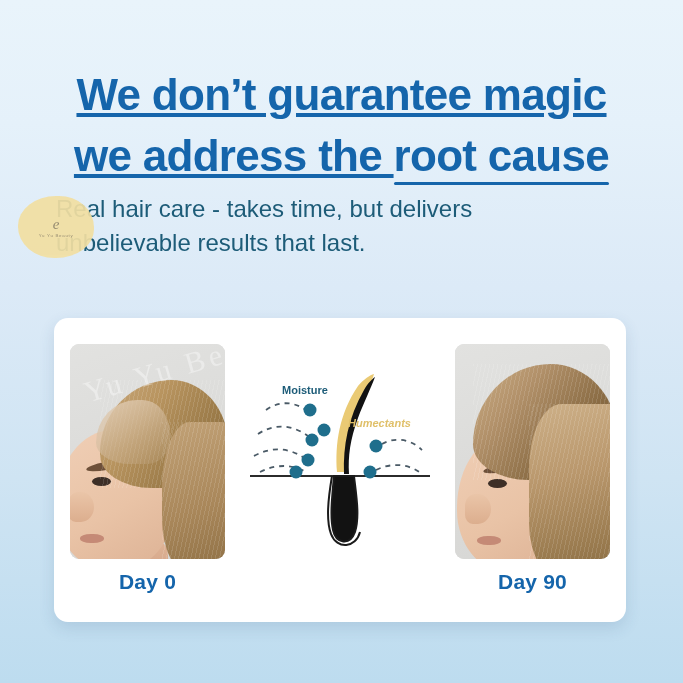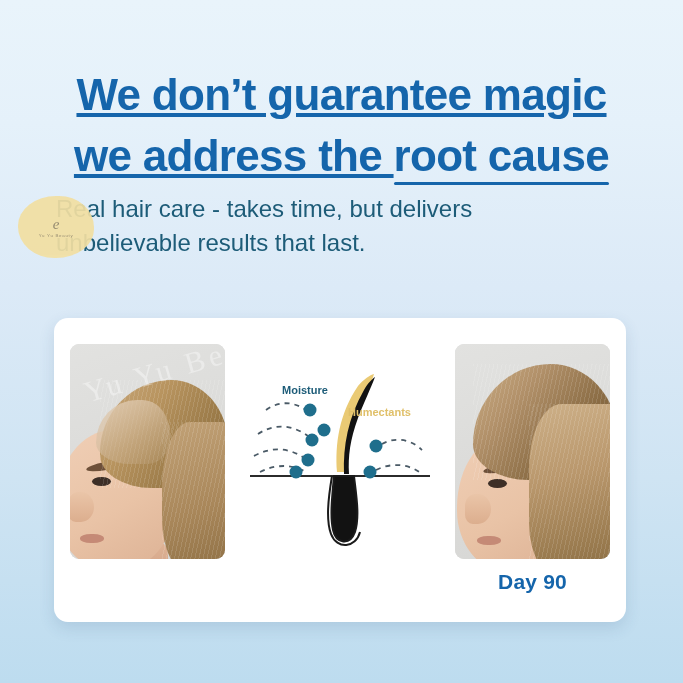--- a/index.html
+++ b/index.html
@@ -317,22 +317,23 @@
     white-space: nowrap;
   }
   .label-moisture {
     left: 14px;
     top: 36px;
     color: #1d5c78;
     margin-left: 32px;
   }
   .label-humectants {
     left: 112px;
-    top: 58px;
+    top: 69px;
     color: #e0c06a;
+    font-style: italic;
   }
 </style>
 </head>
 <body>
 
 <div class="poster">
 
   <div class="headline">
     <span class="headline-line headline-line-1">We don’t guarantee magic</span>
     <span class="headline-line headline-line-2"><span>we address the </span><span class="underlined">root cause</span></span>
@@ -418,18 +419,19 @@
           <div class="hair hair-after-top">
             <div class="hair-strands"></div>
           </div>
           <div class="hair hair-after-side">
             <div class="hair-strands"></div>
           </div>
           <div class="photo-watermark"></div>
         </div>
       </div>
 
+      <div class="day-label day-label-before">Day 0</div>
       <div class="day-label day-label-after">Day 90</div>
 
     </div>
   </div>
 
 </div>
 
 </body></html>

